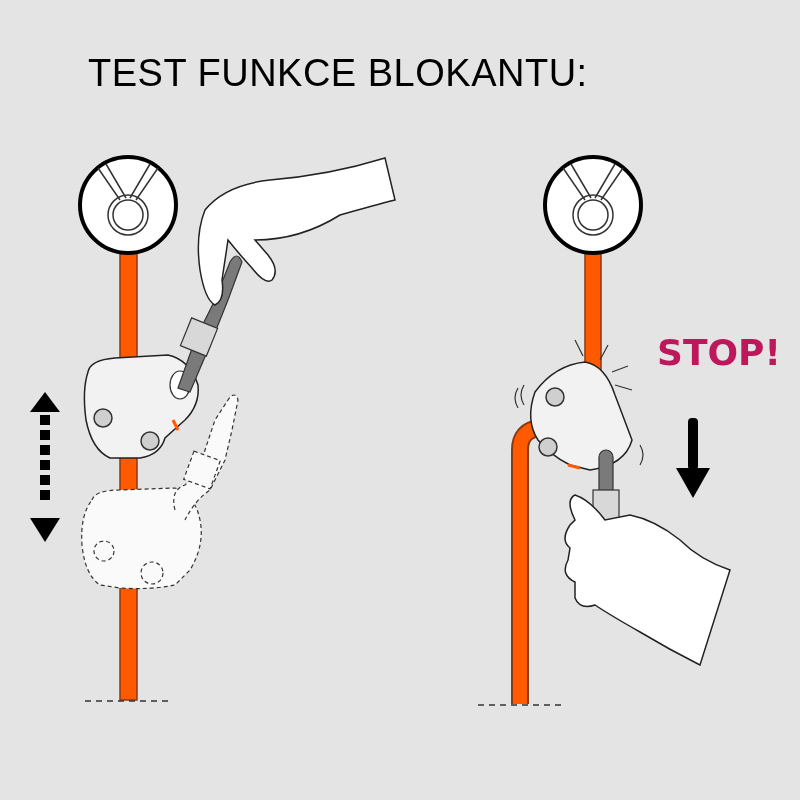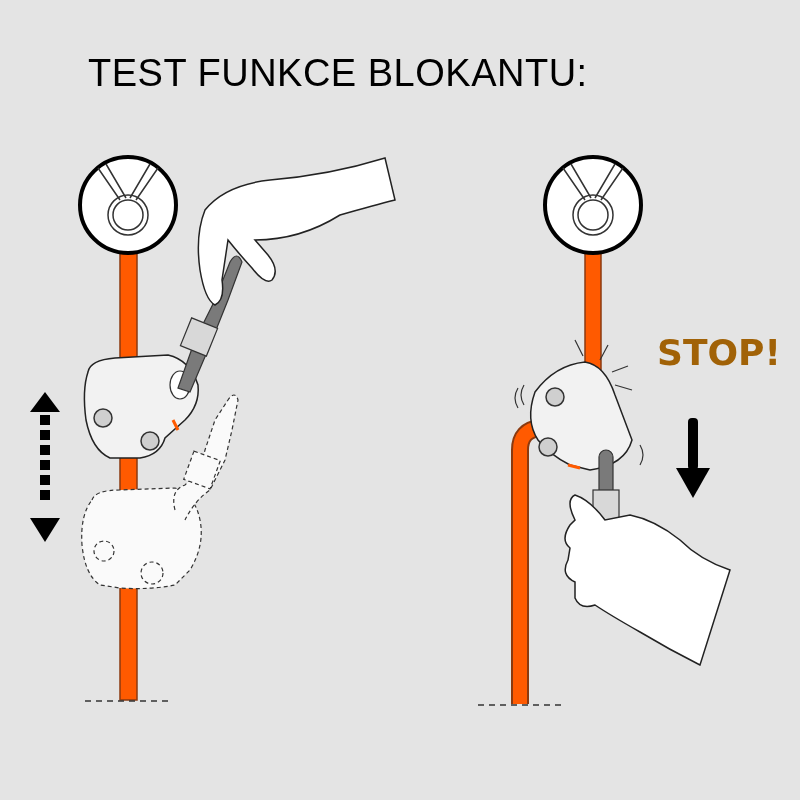--- a/index.html
+++ b/index.html
@@ -1,18 +1,18 @@
 <!DOCTYPE html>
 <html><head>
 <meta charset="utf-8">
 <style>
   html,body{margin:0;padding:0;}
   body{width:800px;height:800px;background:#e4e4e4;overflow:hidden;position:relative;font-family:"Liberation Sans",sans-serif;}
   .title{position:absolute;left:76px;top:40px;font-family:"Liberation Sans",sans-serif;font-weight:normal;font-size:38px;letter-spacing:0.5px;color:#000;margin:12px;white-space:nowrap;}
-  .stop{position:absolute;left:657px;top:332px;font-family:"DejaVu Sans",sans-serif;font-weight:bold;font-size:36px;color:#a16207;}
+  .stop{position:absolute;left:657px;top:332px;font-family:"DejaVu Sans",sans-serif;font-weight:bold;font-size:36px;color:#be185d;}
   svg.art{position:absolute;left:0;top:0;}
 </style>
 </head>
 <body>
 
 <h1 class="title">TEST FUNKCE BLOKANTU:</h1>
 <div class="stop">STOP!</div>
 
 <svg class="art" width="800" height="800" viewBox="0 0 800 800">
 

